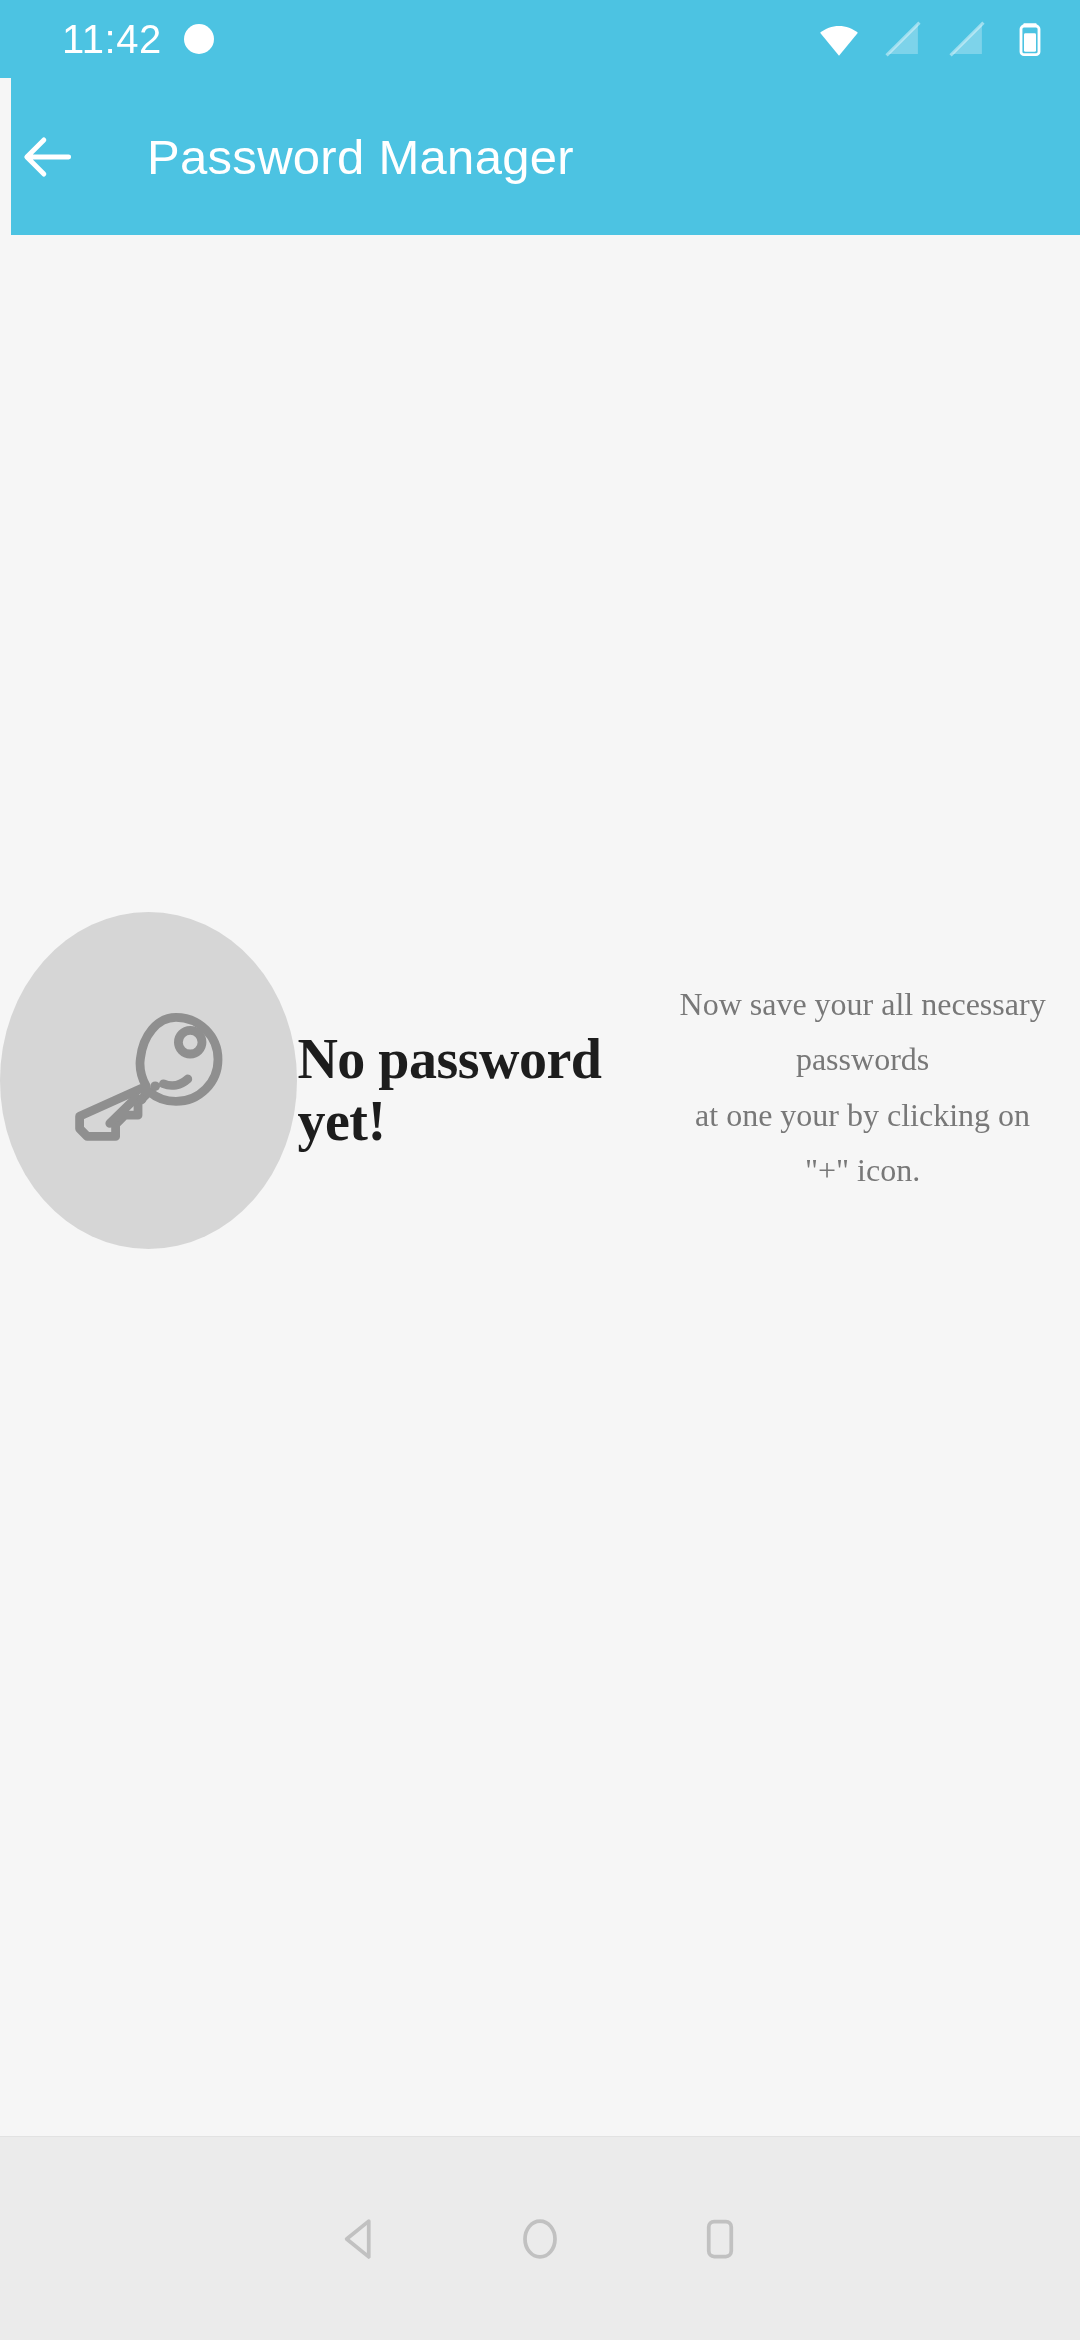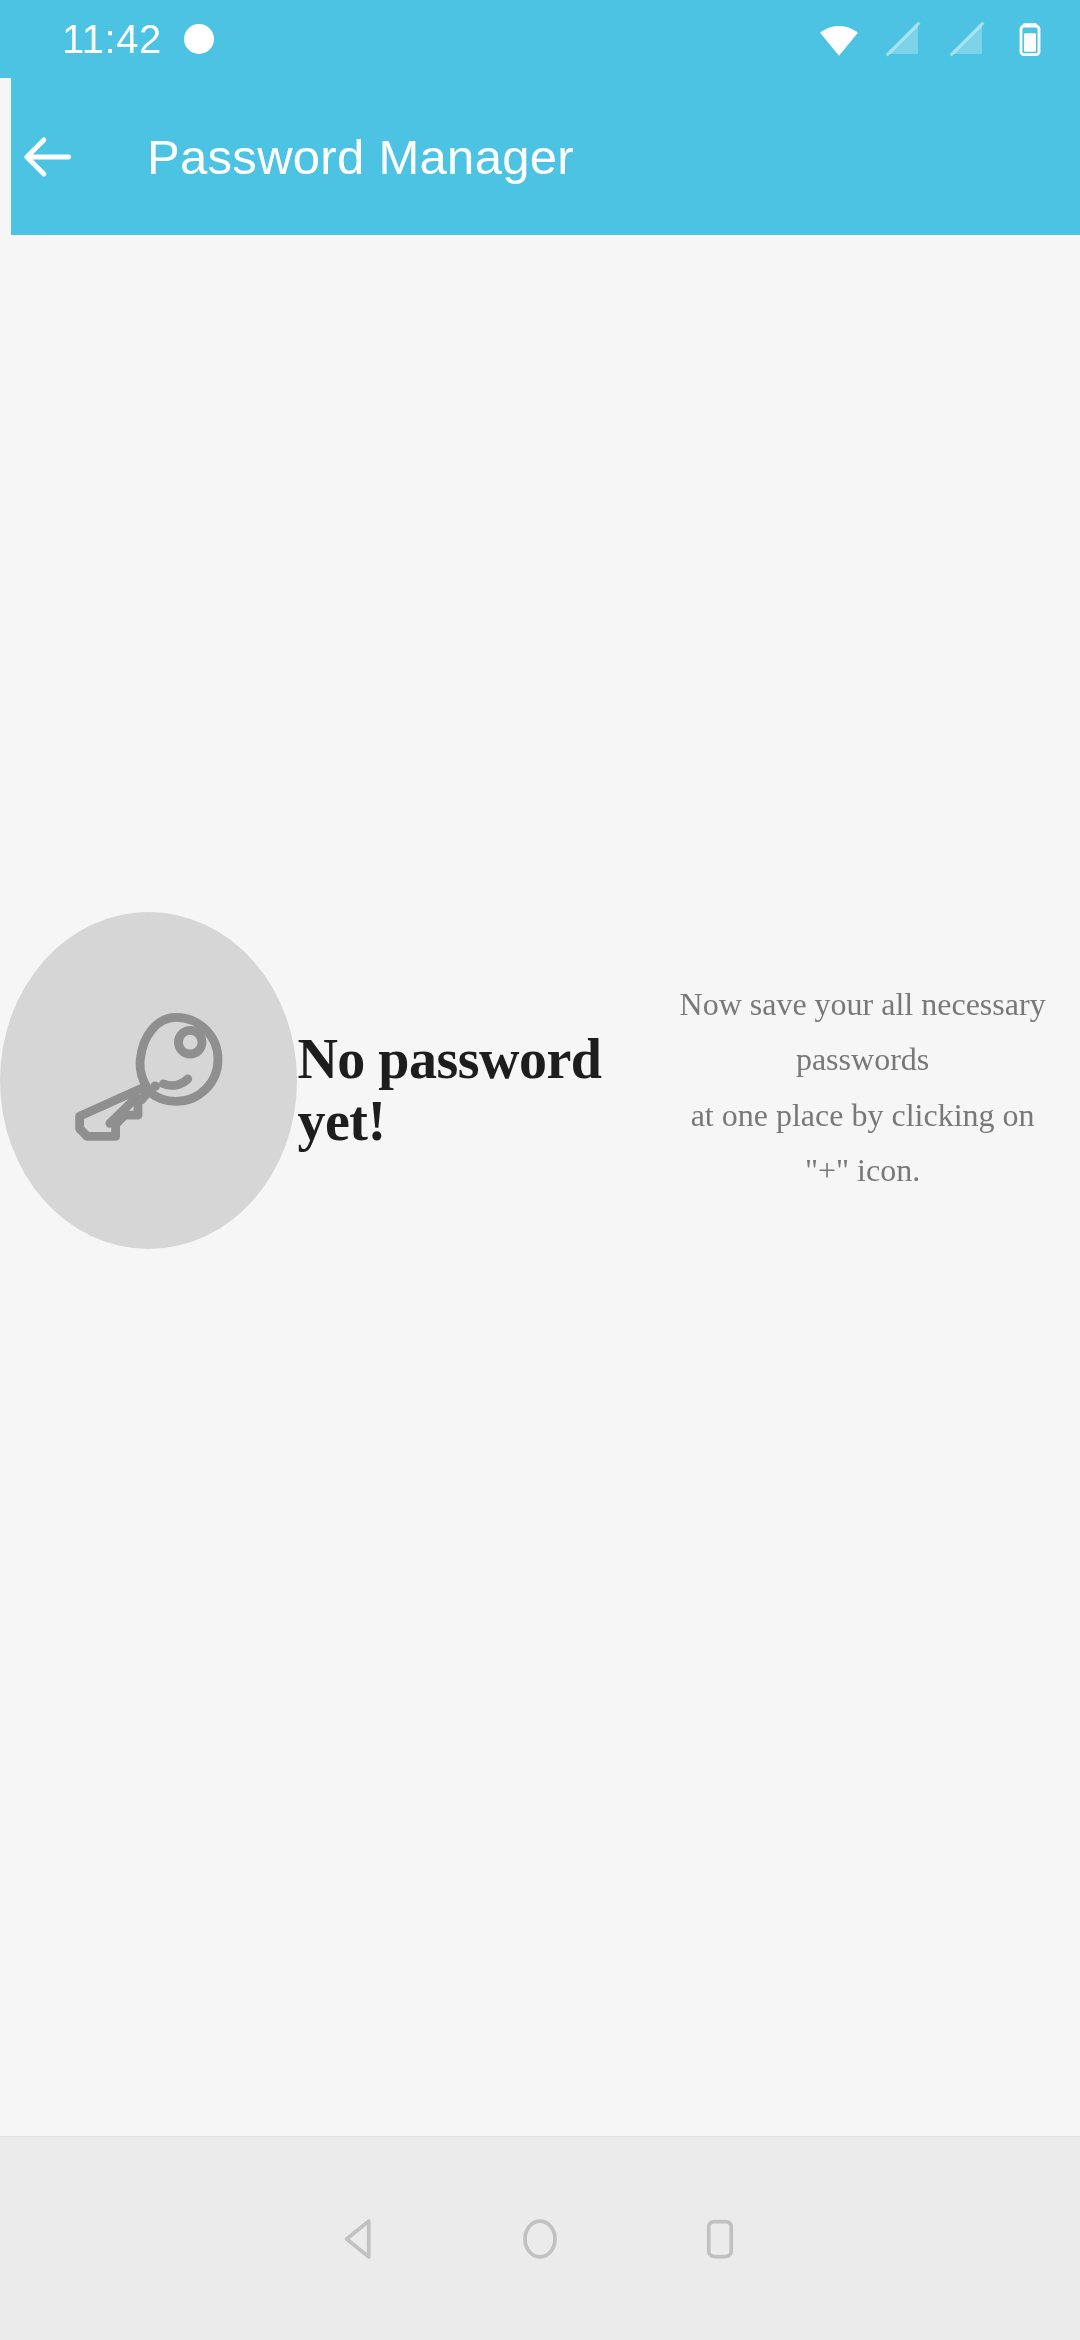--- a/index.html
+++ b/index.html
@@ -188,21 +188,21 @@
 
           <circle cx="53.1" cy="52.6" r="2.4" fill="#8f8f8f"></circle>
           <circle cx="46.3" cy="59.2" r="2.4" fill="#8f8f8f"></circle>
         </svg>
       </div>
 
       <div id="empty-title">No password yet!</div>
 
       <div id="empty-desc">
         <span>Now save your all necessary passwords</span>
-        <span>at one place by clicking on</span>
+        <span>at one your by clicking on</span>
         <span>"+" icon.</span>
       </div>
 
     </div>
 
     <div id="fab">
       <svg width="72" height="72" viewBox="0 0 24 24">
         <path d="M12 4.6v14.8M4.6 12h14.8" fill="none" stroke="#ffffff" stroke-width="1.7" stroke-linecap="round"></path>
       </svg>
     </div>

